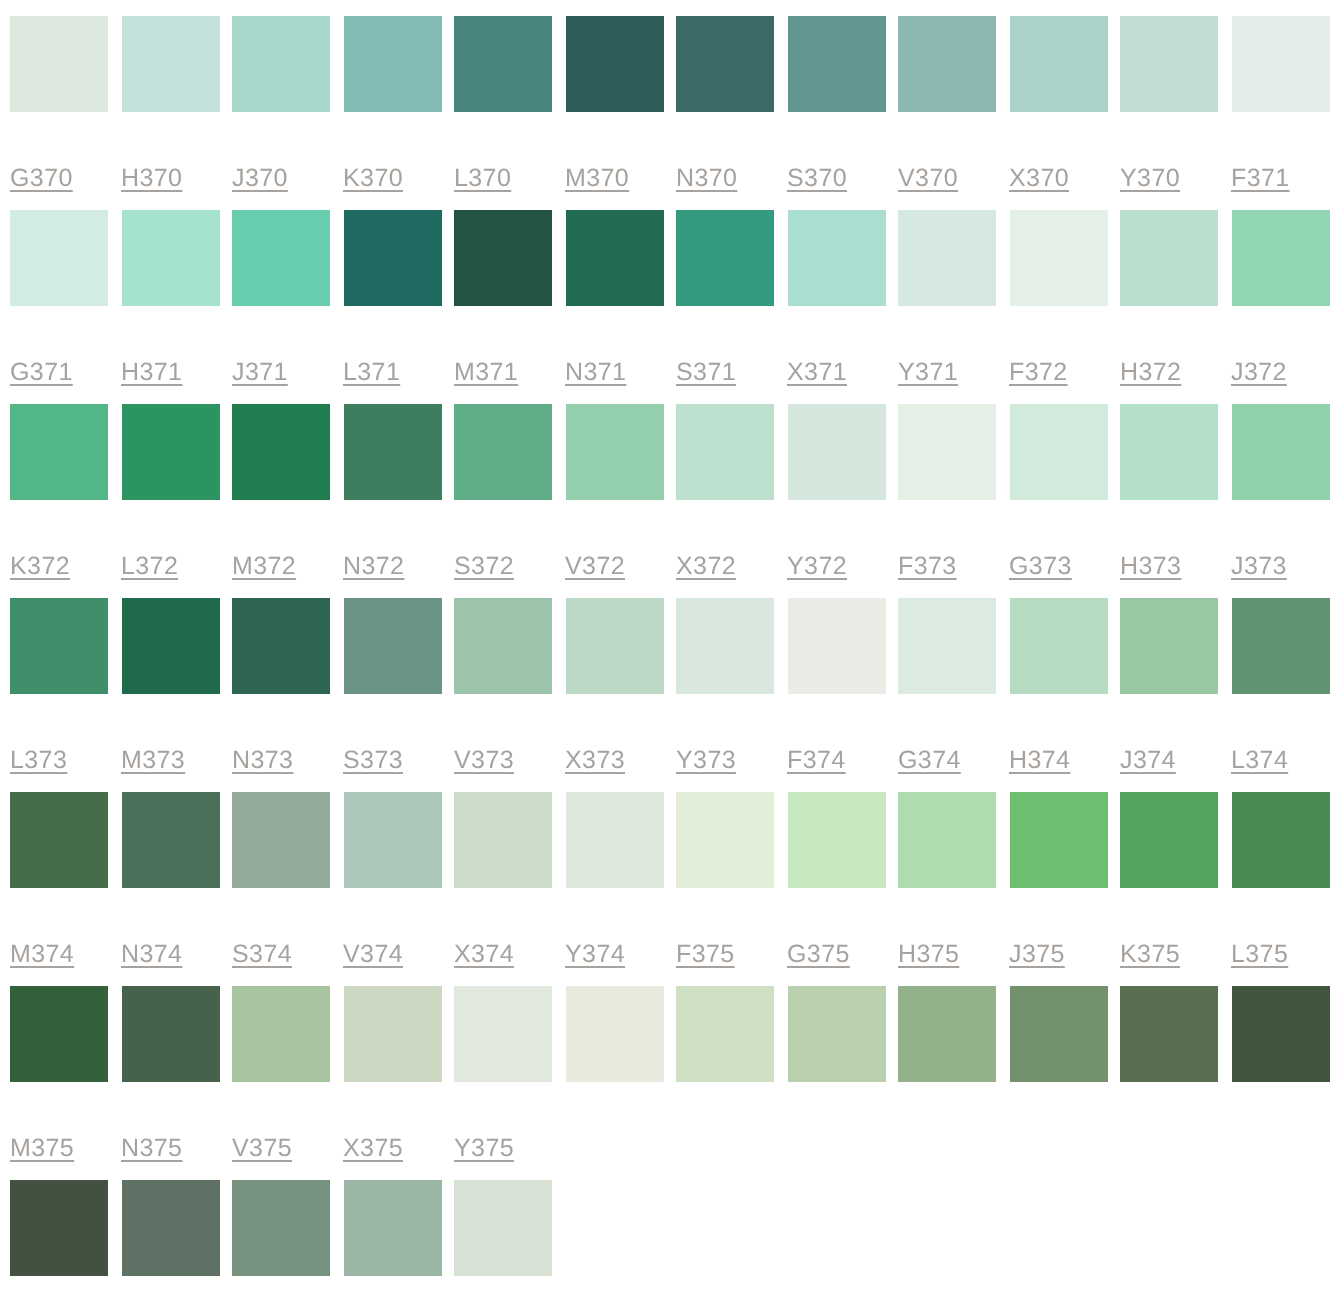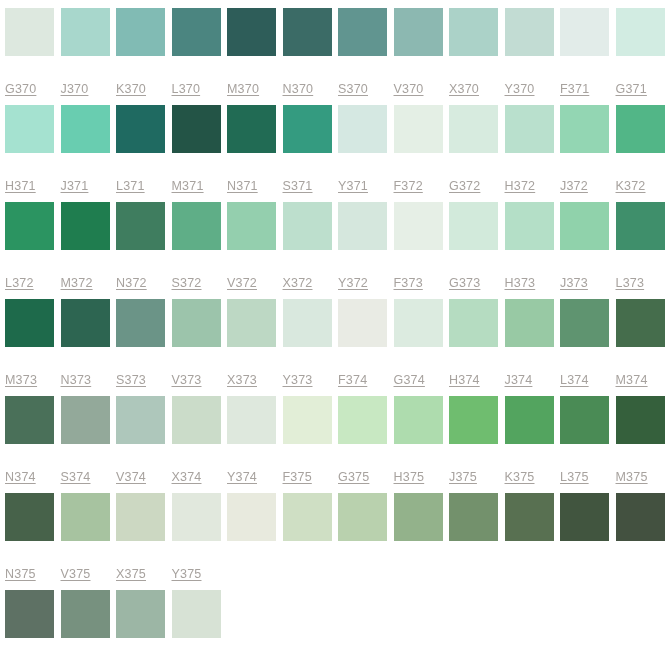--- a/index.html
+++ b/index.html
@@ -42,40 +42,41 @@
     text-underline-offset: 2px;
     cursor: pointer;
     white-space: nowrap;
   }
 </style>
 </head>
 <body>
 
 <main id="swatch-grid">
     <div class="swatch-cell"><span class="swatch-chip" style="background: rgb(221, 232, 223);"></span><br><a class="swatch-label">G370</a></div>
+    <div class="swatch-cell"><span class="swatch-chip" style="background: rgb(196, 224, 218);"></span><br><a class="swatch-label">H370</a></div>
     <div class="swatch-cell"><span class="swatch-chip" style="background: rgb(168, 215, 204);"></span><br><a class="swatch-label">J370</a></div>
     <div class="swatch-cell"><span class="swatch-chip" style="background: rgb(129, 187, 180);"></span><br><a class="swatch-label">K370</a></div>
     <div class="swatch-cell"><span class="swatch-chip" style="background: rgb(75, 133, 128);"></span><br><a class="swatch-label">L370</a></div>
     <div class="swatch-cell"><span class="swatch-chip" style="background: rgb(46, 93, 89);"></span><br><a class="swatch-label">M370</a></div>
     <div class="swatch-cell"><span class="swatch-chip" style="background: rgb(59, 107, 102);"></span><br><a class="swatch-label">N370</a></div>
     <div class="swatch-cell"><span class="swatch-chip" style="background: rgb(97, 149, 144);"></span><br><a class="swatch-label">S370</a></div>
     <div class="swatch-cell"><span class="swatch-chip" style="background: rgb(140, 184, 177);"></span><br><a class="swatch-label">V370</a></div>
     <div class="swatch-cell"><span class="swatch-chip" style="background: rgb(171, 210, 200);"></span><br><a class="swatch-label">X370</a></div>
     <div class="swatch-cell"><span class="swatch-chip" style="background: rgb(194, 220, 211);"></span><br><a class="swatch-label">Y370</a></div>
     <div class="swatch-cell"><span class="swatch-chip" style="background: rgb(226, 236, 233);"></span><br><a class="swatch-label">F371</a></div>
     <div class="swatch-cell"><span class="swatch-chip" style="background: rgb(210, 236, 226);"></span><br><a class="swatch-label">G371</a></div>
     <div class="swatch-cell"><span class="swatch-chip" style="background: rgb(165, 226, 208);"></span><br><a class="swatch-label">H371</a></div>
     <div class="swatch-cell"><span class="swatch-chip" style="background: rgb(105, 205, 176);"></span><br><a class="swatch-label">J371</a></div>
     <div class="swatch-cell"><span class="swatch-chip" style="background: rgb(31, 106, 97);"></span><br><a class="swatch-label">L371</a></div>
     <div class="swatch-cell"><span class="swatch-chip" style="background: rgb(35, 84, 70);"></span><br><a class="swatch-label">M371</a></div>
     <div class="swatch-cell"><span class="swatch-chip" style="background: rgb(33, 107, 84);"></span><br><a class="swatch-label">N371</a></div>
     <div class="swatch-cell"><span class="swatch-chip" style="background: rgb(52, 155, 128);"></span><br><a class="swatch-label">S371</a></div>
+    <div class="swatch-cell"><span class="swatch-chip" style="background: rgb(169, 222, 208);"></span><br><a class="swatch-label">X371</a></div>
     <div class="swatch-cell"><span class="swatch-chip" style="background: rgb(213, 232, 226);"></span><br><a class="swatch-label">Y371</a></div>
     <div class="swatch-cell"><span class="swatch-chip" style="background: rgb(228, 239, 229);"></span><br><a class="swatch-label">F372</a></div>
-    <div class="swatch-cell"><span class="swatch-chip" style="background: rgb(215, 235, 223);"></span><br><a class="swatch-label">G372</a></div>
     <div class="swatch-cell"><span class="swatch-chip" style="background: rgb(185, 224, 205);"></span><br><a class="swatch-label">H372</a></div>
     <div class="swatch-cell"><span class="swatch-chip" style="background: rgb(147, 214, 179);"></span><br><a class="swatch-label">J372</a></div>
     <div class="swatch-cell"><span class="swatch-chip" style="background: rgb(82, 182, 135);"></span><br><a class="swatch-label">K372</a></div>
     <div class="swatch-cell"><span class="swatch-chip" style="background: rgb(43, 148, 97);"></span><br><a class="swatch-label">L372</a></div>
     <div class="swatch-cell"><span class="swatch-chip" style="background: rgb(31, 125, 79);"></span><br><a class="swatch-label">M372</a></div>
     <div class="swatch-cell"><span class="swatch-chip" style="background: rgb(63, 125, 95);"></span><br><a class="swatch-label">N372</a></div>
     <div class="swatch-cell"><span class="swatch-chip" style="background: rgb(95, 174, 135);"></span><br><a class="swatch-label">S372</a></div>
     <div class="swatch-cell"><span class="swatch-chip" style="background: rgb(148, 207, 174);"></span><br><a class="swatch-label">V372</a></div>
     <div class="swatch-cell"><span class="swatch-chip" style="background: rgb(189, 223, 205);"></span><br><a class="swatch-label">X372</a></div>
     <div class="swatch-cell"><span class="swatch-chip" style="background: rgb(213, 231, 221);"></span><br><a class="swatch-label">Y372</a></div>

